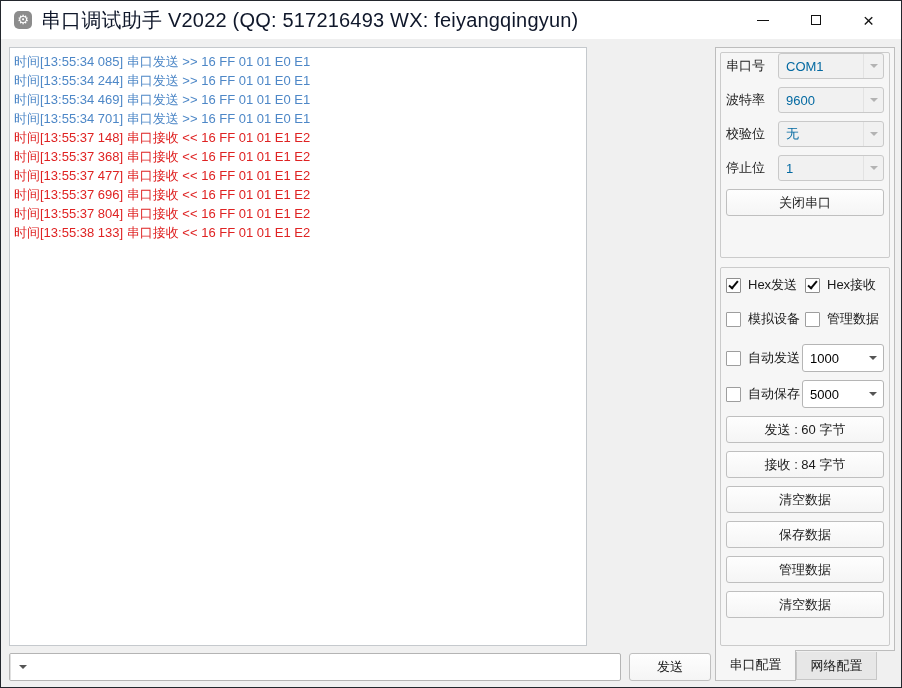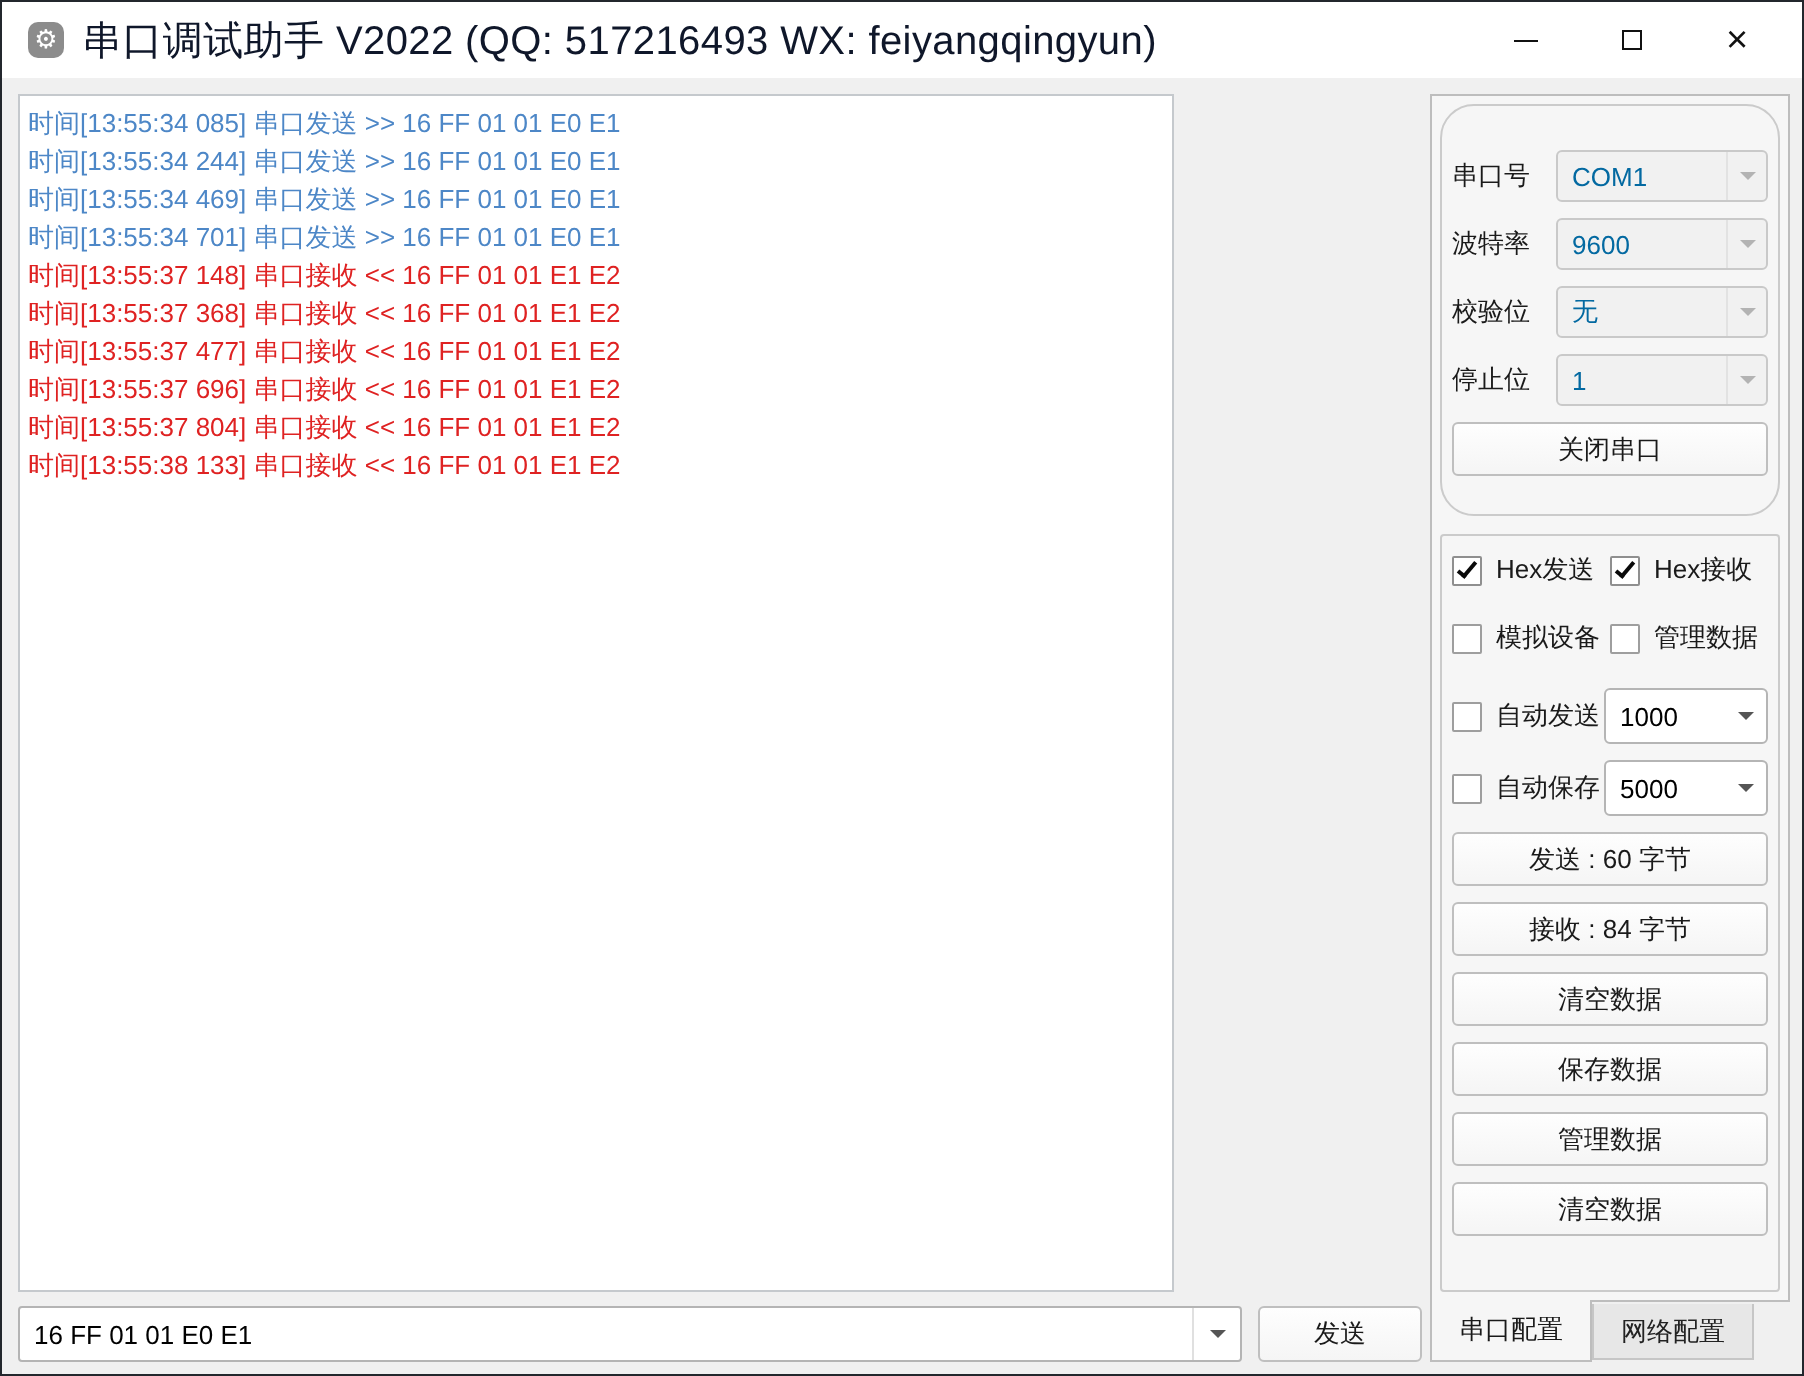--- a/index.html
+++ b/index.html
@@ -31,21 +31,21 @@
   }
   .log-line{ font-size:13px; line-height:19px; padding-left:2px; white-space:pre; }
   .log-line.send{ color:var(--send-color,#4D87C7); }
   .log-line.receive{ color:var(--receive-color,#DF2222); }
   
   .pane{
     position:absolute; left:714px; top:46px; width:180px; height:604px;
     background:#F6F6F6; border:1px solid #BDBDBD;
   }
   .frame{ position:absolute; left:4px; right:4px; border:1px solid #CBCBCB; border-radius:2px; }
-  .frame1{ top:4px; height:206px; padding:22px 5px;border-radius:17px; }
+  .frame1{ top:4px; height:206px; padding:0 5px; }
   .frame2{ top:219px; bottom:4px; padding:8px 5px; }
   .setting-row{ display:flex; align-items:center; height:26px; margin-bottom:8px; }
   .setting-label{ width:52px; font-size:13px; color:#1a1a1a; flex:0 0 auto; }
   .combo{
     flex:1; height:26px; border:1px solid #C9C9C9; border-radius:3px;
     display:flex; align-items:center; font-size:13px;
   }
   .combo .combo-value{ flex:1; padding-left:7px; }
   .combo .combo-arrow{ width:20px; display:flex; align-items:center; justify-content:center; align-self:stretch; }
   .tri{ width:0; height:0; border-left:4px solid transparent; border-right:4px solid transparent; border-top:4px solid #555; }
@@ -243,20 +243,19 @@
       </div>
     </div>
   </div>
 
   <div class="tabbar">
     <div class="tab selected">串口配置</div>
     <div class="tab unselected">网络配置</div>
   </div>
 
   <div class="send-combo">
-    <input class="send-input" type="text" value="16 FF 01 01 E0 E1" style="">
     <span class="combo-arrow">
         <span class="tri"></span>
       </span>
   </div>
   <button class="send-btn">发送</button>
 
 </div>
 
 </body></html>

